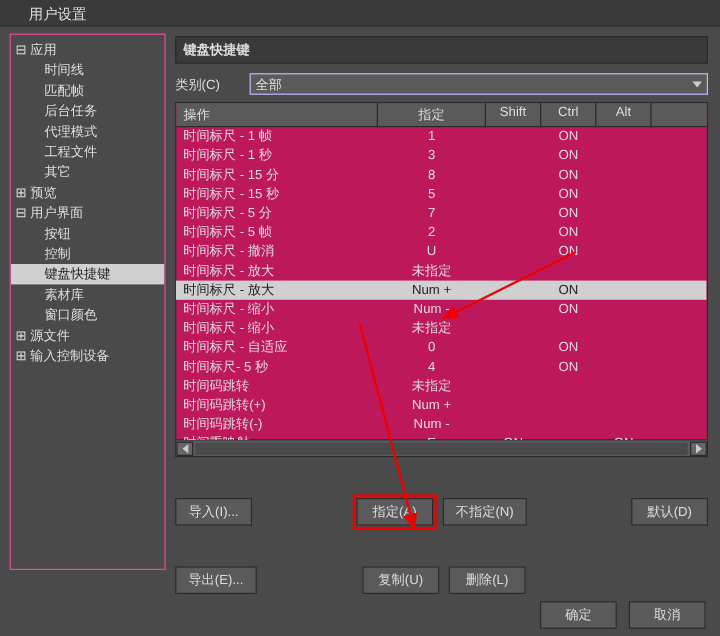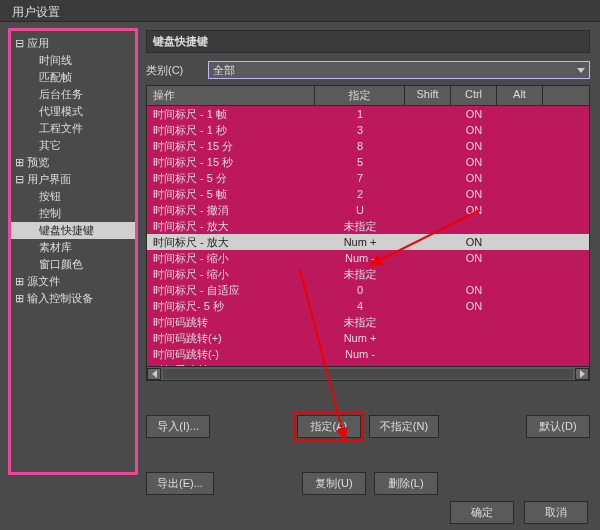--- a/index.html
+++ b/index.html
@@ -1,19 +1,19 @@
 <!DOCTYPE html>
 <html><head>
 <meta charset="utf-8">
 <style>
   * { box-sizing: border-box; margin: 0; padding: 0; font-family: "Microsoft YaHei", sans-serif; font-size: 11px; }
   body { background: #4a4a4a; width: 600px; height: 530px; overflow: hidden; position: relative; }
-  .titlebar { background: #3a3a3a; color: #ddd; padding: 4px 12px; font-size: 12px; height: 22px; border-bottom: 1px solid #2a2a2a; }
+  .titlebar { background: #3a3a3a; color: #ddd; padding: 4px 24px; font-size: 12px; height: 22px; border-bottom: 1px solid #2a2a2a; }
   .main { display: flex; height: 470px; }
-  .tree { width: 130px; background: #4a4a4a; border: 3px solid #ec4899; margin: 6px 4px 17px 8px; padding: 4px 0; overflow-y: auto; color: #ddd; }
+  .tree { width: 130px; background: #4a4a4a; border: 1px solid #ec4899; margin: 6px 4px 17px 8px; padding: 4px 0; overflow-y: auto; color: #ddd; }
   .tree-item { padding: 1px 0 1px 4px; white-space: nowrap; cursor: pointer; }
   .tree-item.l1::before { content: "⊟ "; color: #ddd; }
   .tree-item.l1collapsed::before { content: "⊞ "; color: #ddd; }
   .tree-item.l2 { padding-left: 28px; }
   .tree-item.selected { background: #d0d0d0; color: #222; }
   .right { flex: 1; padding: 8px 10px 4px 4px; color: #ddd; }
   .section-title { background: #3a3a3a; padding: 3px 6px; font-weight: bold; border: 1px solid #2a2a2a; margin-bottom: 8px; }
   .row { display: flex; align-items: center; margin-bottom: 6px; gap: 6px; }
   .row-label { width: 56px; text-align: left; }
   .dropdown { flex: 1; background: #5a5a5a; border: 1px solid #c4b5fd; padding: 1px 4px; color: #ddd; display: flex; justify-content: space-between; align-items: center; height: 18px; }

